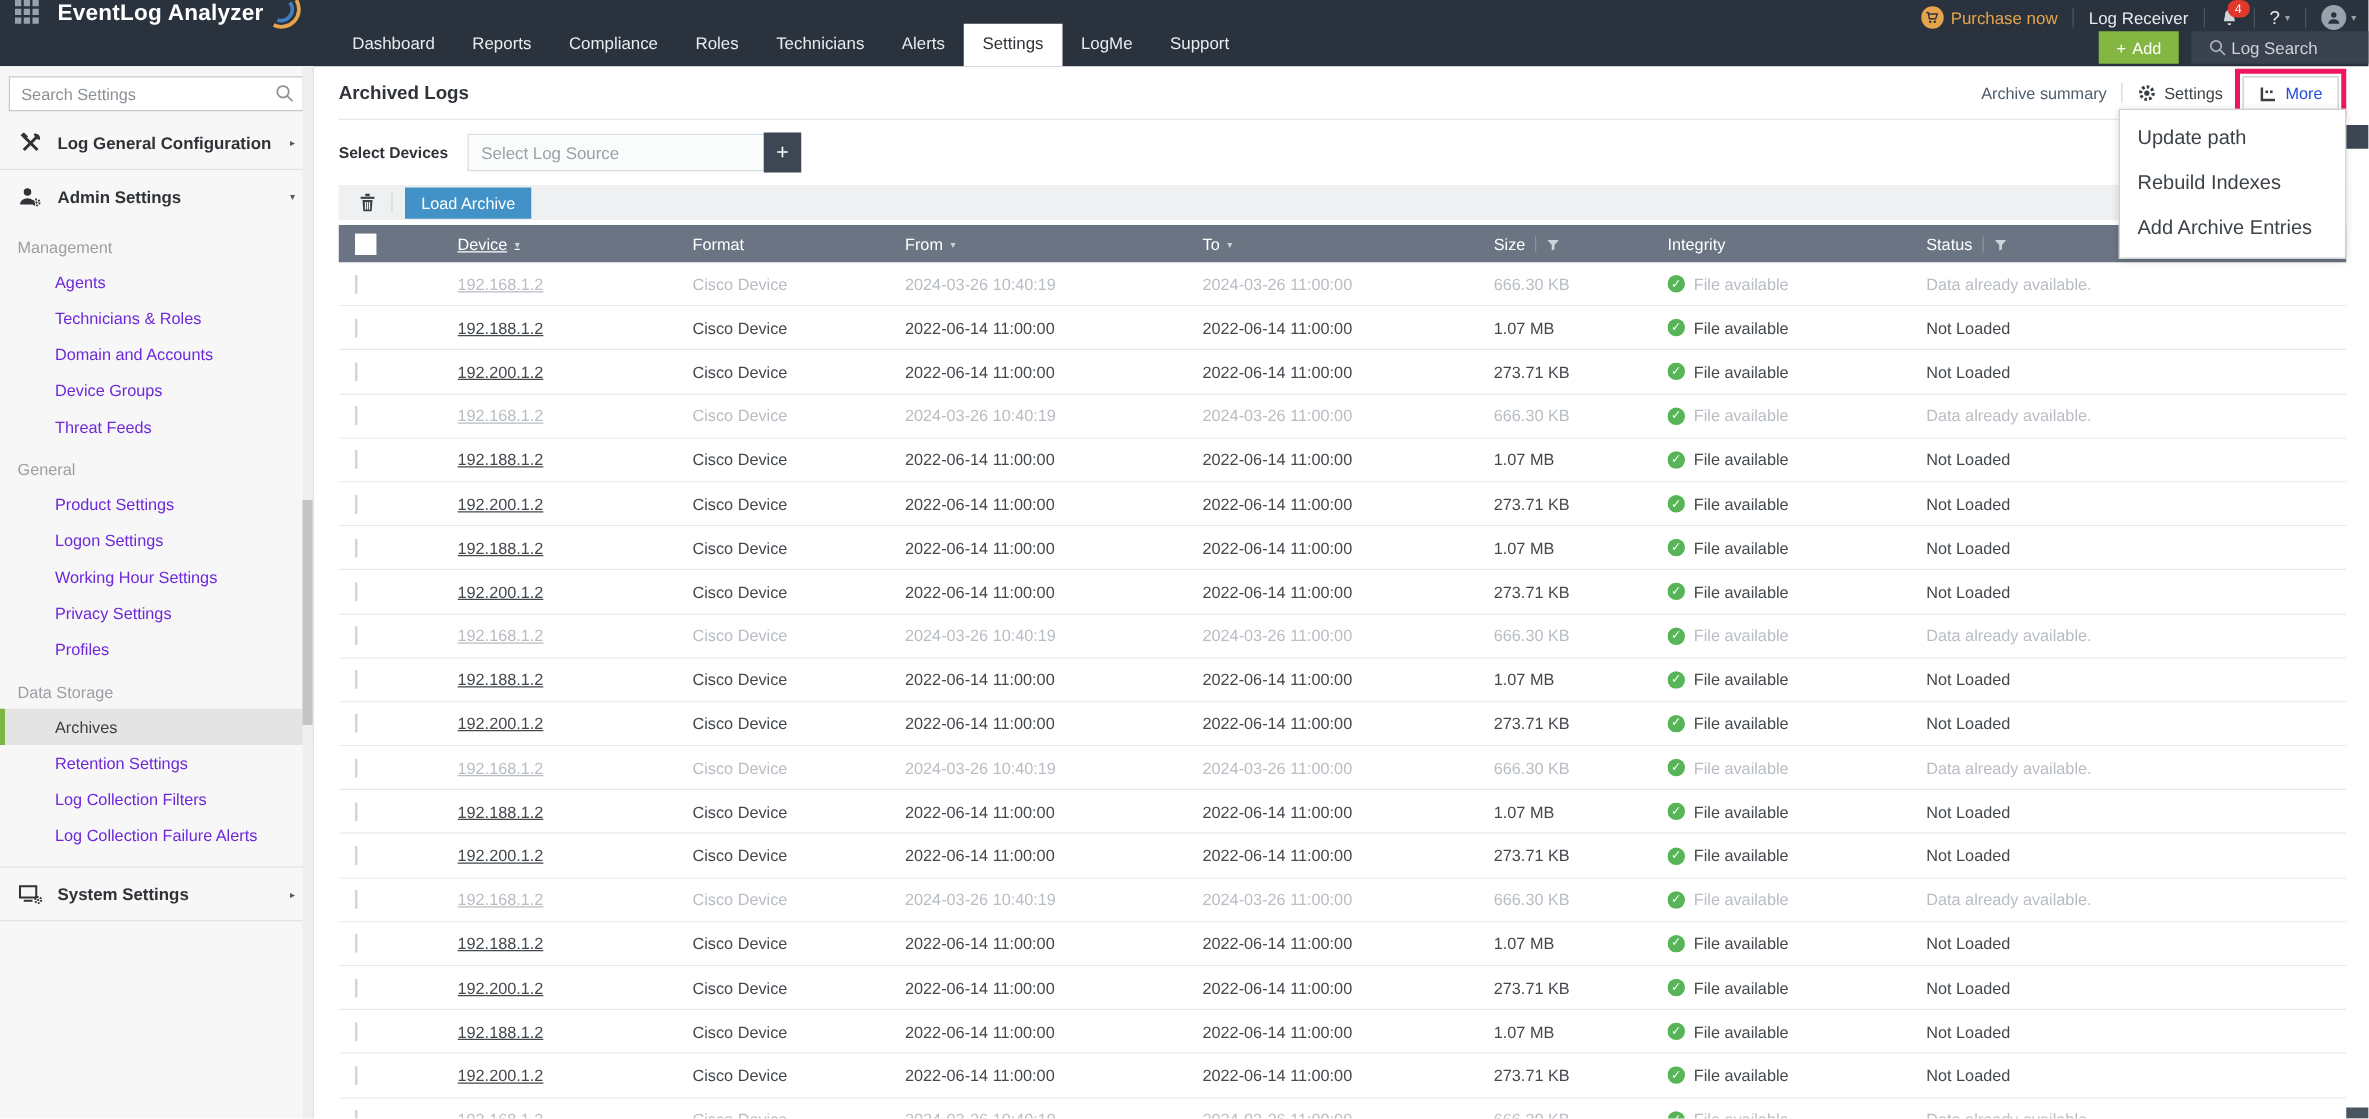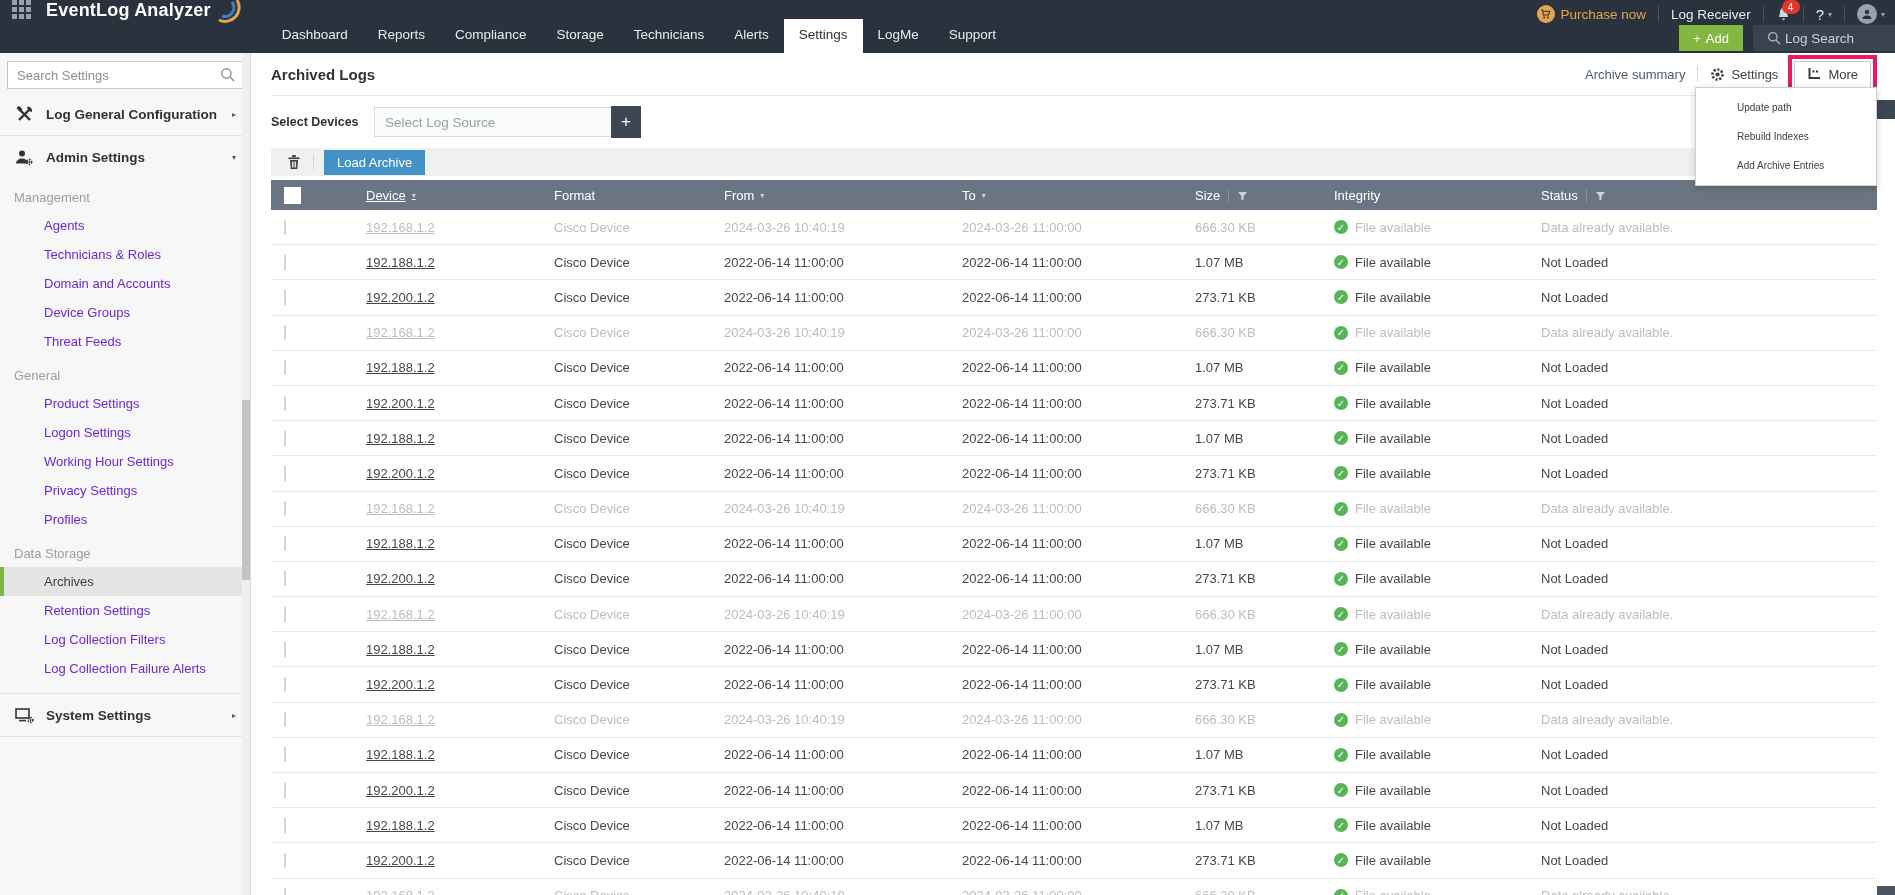--- a/index.html
+++ b/index.html
@@ -53,21 +53,21 @@
   .side-thumb{position:absolute;top:347px;right:0;width:8px;height:180px;background:#c4c4c4;}
 
   
   .page-header{height:42px;border-bottom:1px solid #e8e8e8;display:flex;align-items:center;}
   .page-title{font-size:15px;font-weight:bold;color:#2f3337;}
   .header-actions{margin-left:auto;display:flex;align-items:center;}
   .link-plain{font-size:13px;color:#4e5d6b;cursor:pointer;}
   .h-sep{width:1px;height:16px;background:#d7d7d7;margin:0 12px;}
   .settings-action{display:flex;align-items:center;gap:6px;font-size:13px;color:#3c4247;cursor:pointer;}
   .annot{border:4px solid #ee1660;padding:2px;margin-left:10px;display:inline-flex;}
-  .more-btn{background:#fff;border:1px solid #c9c9c9;font-size:13px;color:#404040;display:flex;align-items:flex-start;gap:7px;
+  .more-btn{background:#fff;border:1px solid #c9c9c9;font-size:13px;color:#1d4ed8;display:flex;align-items:flex-end;gap:7px;
             padding:5px 12px;cursor:pointer;font-family:"Liberation Sans",sans-serif;}
 
   
   .filter-row{height:52px;display:flex;align-items:center;}
   .filter-label{font-size:12.5px;font-weight:bold;color:#2f3337;width:103px;}
   .device-input{width:216px;height:28px;border:1px solid #d9dde0;background:#fafbfb;font-family:"Liberation Sans",sans-serif;
                 font-size:13.5px;color:#555;padding:0 10px;outline:none;}
   .device-input::placeholder{color:#9aa1a8;}
   .plus-btn{width:30px;height:32px;background:#3d4754;color:#fff;border:none;font-size:17px;cursor:pointer;margin-left:-1px;}
 
@@ -96,21 +96,21 @@
   .hsep{width:1px;height:13px;background:#8b93a0;margin:0 2px;}
   .cbx{width:15px;height:15px;border:1px solid #d2d5d8;background:#fdfdfd;cursor:pointer;}
   .cbx.head{background:#fff;border:1px solid #fff;}
   .integrity-cell{display:flex;align-items:center;gap:7px;}
   .chk-circle{width:14px;height:14px;border-radius:50%;background:#57b558;color:#fff;font-size:10px;
               display:inline-flex;align-items:center;justify-content:center;font-family:"DejaVu Sans",sans-serif;flex:none;}
 
   
   .dropdown{position:absolute;top:34px;right:18px;width:180px;background:#fff;border:1px solid #d0d0d0;
             box-shadow:0 2px 7px rgba(0,0,0,.18);z-index:10;padding:5px 0;}
-  .dropdown .dd-item{font-size:10px;color:#3c4247;padding:9px 14px;cursor:pointer;margin-left:27px;}
+  .dropdown .dd-item{font-size:16px;color:#3c4247;padding:9px 14px;cursor:pointer;}
   .edge-fragment{position:absolute;top:47px;right:0;width:22px;height:19px;background:#3d4754;z-index:5;}
   .corner-square{position:absolute;bottom:0;right:0;width:18px;height:9px;background:#4a5560;z-index:5;}
 </style>
 </head>
 <body>
 
 <div class="screen">
 
   <header class="topbar">
     <div class="brand">
@@ -131,21 +131,21 @@
         <path d="M7 26 A 9 9 0 0 0 17 12" fill="none" stroke="#3f7fc1" stroke-width="3"></path>
         <circle cx="10" cy="6" r="1.6" fill="#d84b3f"></circle>
           <circle cx="15" cy="4" r="1.6" fill="#3f7fc1"></circle>
           <circle cx="20" cy="5" r="1.6" fill="#4a9c4e"></circle>
       </svg>
     </div>
     <nav class="topnav">
         <div class="nav-item">Dashboard</div>
         <div class="nav-item">Reports</div>
         <div class="nav-item">Compliance</div>
-        <div class="nav-item">Storage</div>
+        <div class="nav-item">Roles</div>
         <div class="nav-item">Technicians</div>
         <div class="nav-item">Alerts</div>
         <div class="nav-item active">Settings</div>
         <div class="nav-item">LogMe</div>
         <div class="nav-item">Support</div>
       </nav>
     <div class="topbar-right">
       <div class="meta-row">
         <span class="purchase">
           <span class="cart-badge">

